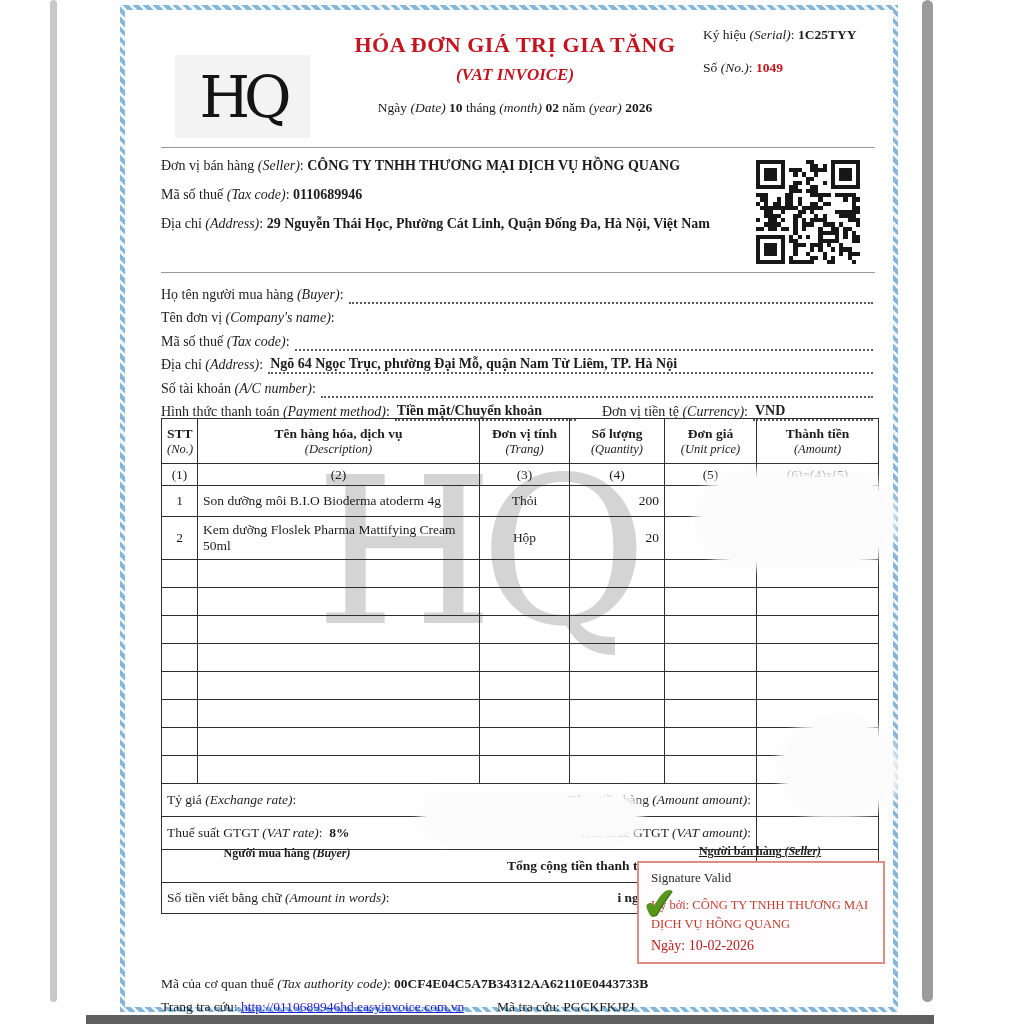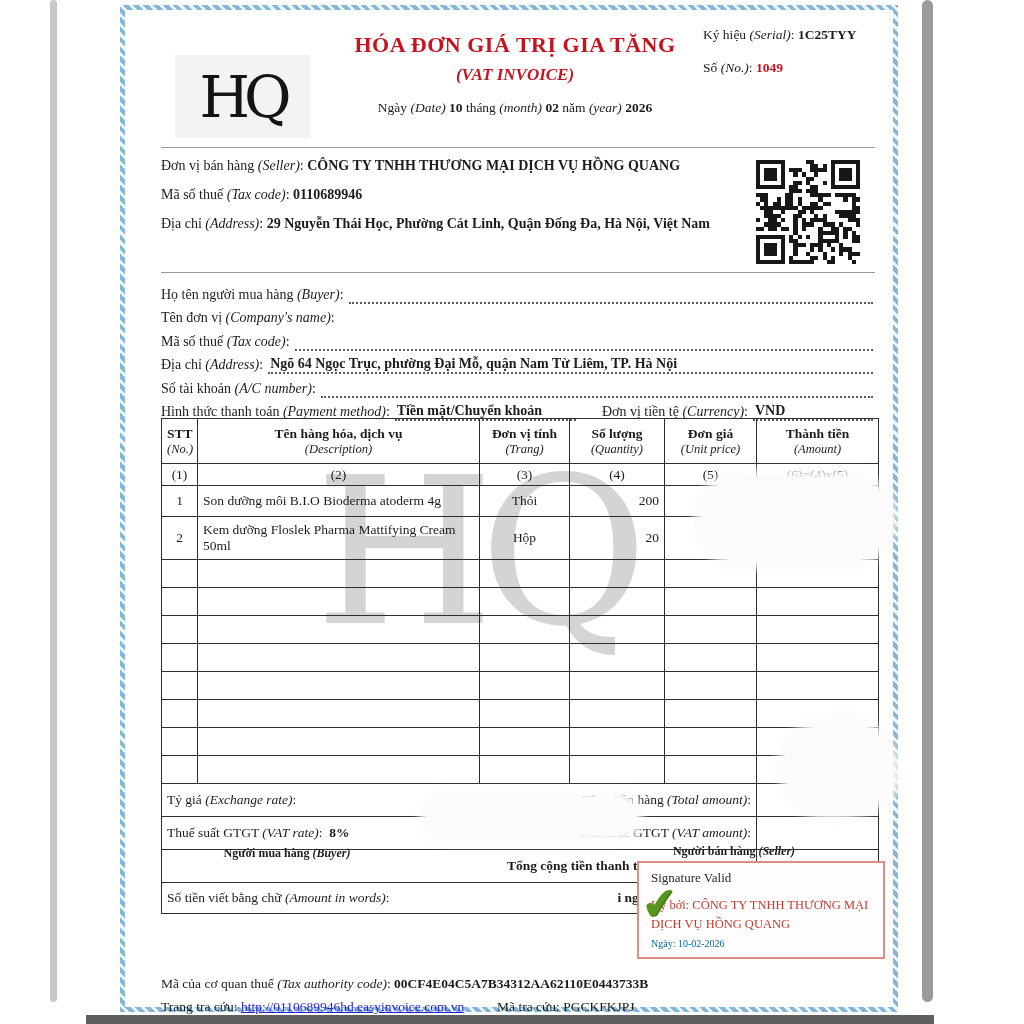--- a/index.html
+++ b/index.html
@@ -87,32 +87,32 @@
   td.tot-flex .tf{display:flex;justify-content:space-between;align-items:center;height:28px;}
   tr.tot-row td{height:28px;}
   tr.tot-row-sm td{height:21px;}
   td.words-cell{height:26px;}
   .words-wrap{display:flex;align-items:center;}
   .words-tail{font-weight:bold;margin-left:228px;}
 
   
   .sign-label{position:absolute;width:250px;text-align:center;font-weight:bold;font-size:12px;}
   .sign-buyer{left:37px;top:836px;}
-  .sign-seller{left:484px;top:834px;}
+  .sign-seller{left:510px;top:834px;text-decoration:underline;}
   .stamp{
     position:absolute;left:512px;top:851px;width:248px;box-sizing:border-box;
     border:2px solid #de8d84;background:#fffdfd;padding:7px 10px 8px 12px;z-index:2;
   }
   .stamp-status{font-size:13px;color:#2a2a2a;}
   .stamp-check{
     position:absolute;left:2px;top:19px;font-family:"DejaVu Sans",sans-serif;
     font-size:44px;color:#57961d;transform:rotate(-6deg);text-shadow:1px 1px 0 #40700f;line-height:1;
   }
   .stamp-by{color:#c23b2e;font-size:12.5px;line-height:1.55;margin-top:10px;}
-  .stamp-date{color:#0369a1;font-size:10px;margin-top:3px;}
+  .stamp-date{color:#b91c1c;font-size:14px;margin-top:3px;}
 
   
   .gov{position:absolute;left:36px;top:966px;right:18px;font-size:13.5px;}
   .gov-line{margin-bottom:7px;white-space:nowrap;}
   .gov a{color:#2a1fd0;}
   .gov .gap{display:inline-block;width:26px;}
 
   
   .blob{position:absolute;z-index:10;background:#fbfbfb;box-shadow:0 0 9px 7px rgba(251,251,251,.92);}
   .blob-items{left:701px;top:477px;width:188px;height:85px;border-radius:42px;}
@@ -647,21 +647,21 @@
             <td></td>
             <td></td>
             <td></td>
           </tr>
         </tbody>
       <tbody>
         <tr class="tot-row">
           <td class="tot-flex" colspan="5">
             <div class="tf">
               <span><span>Tỷ giá</span> <span class="lbl-en lbl-colon">(Exchange rate)</span> <span class="v-bold"></span></span>
-              <span><span>Cộng tiền hàng</span> <span class="lbl-en lbl-colon">(Total amount)</span></span>
+              <span><span>Cộng tiền hàng</span> <span class="lbl-en lbl-colon">(Amount amount)</span></span>
             </div>
           </td>
           <td></td>
         </tr>
         <tr class="tot-row">
           <td class="tot-flex" colspan="5">
             <div class="tf">
               <span><span>Thuế suất GTGT</span> <span class="lbl-en lbl-colon">(VAT rate)</span>&nbsp;&nbsp;<span class="v-bold">8%</span></span>
               <span><span>Tiền thuế GTGT</span> <span class="lbl-en lbl-colon">(VAT amount)</span></span>
             </div>

